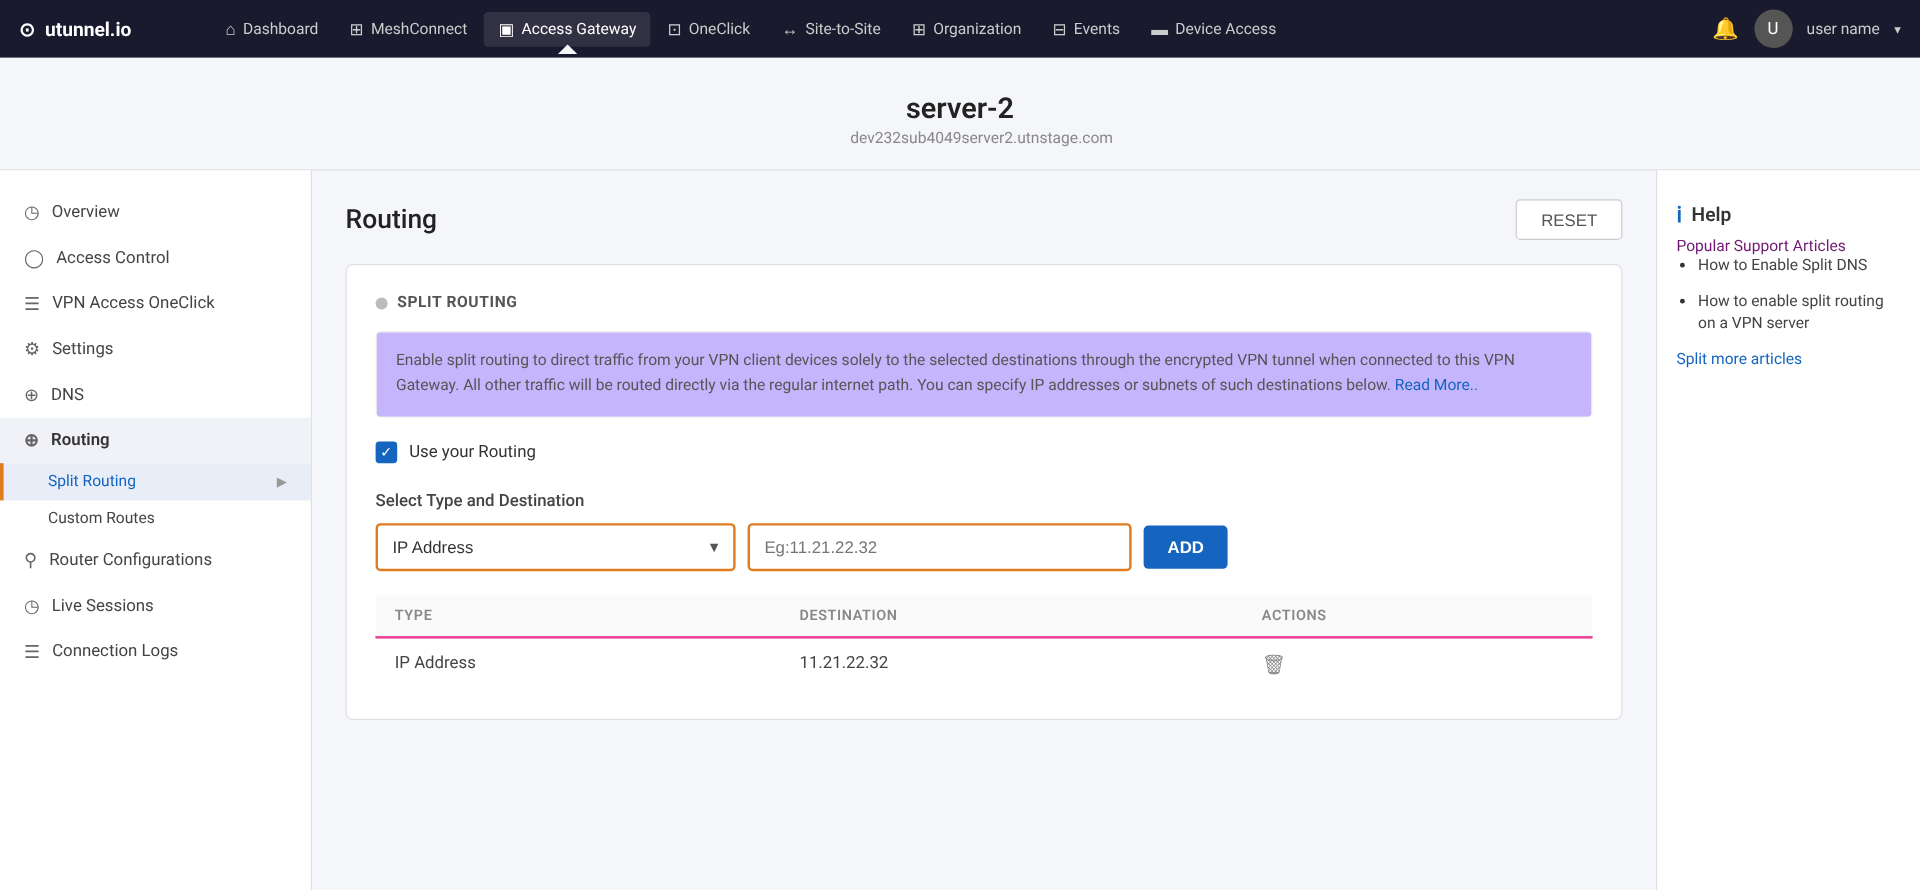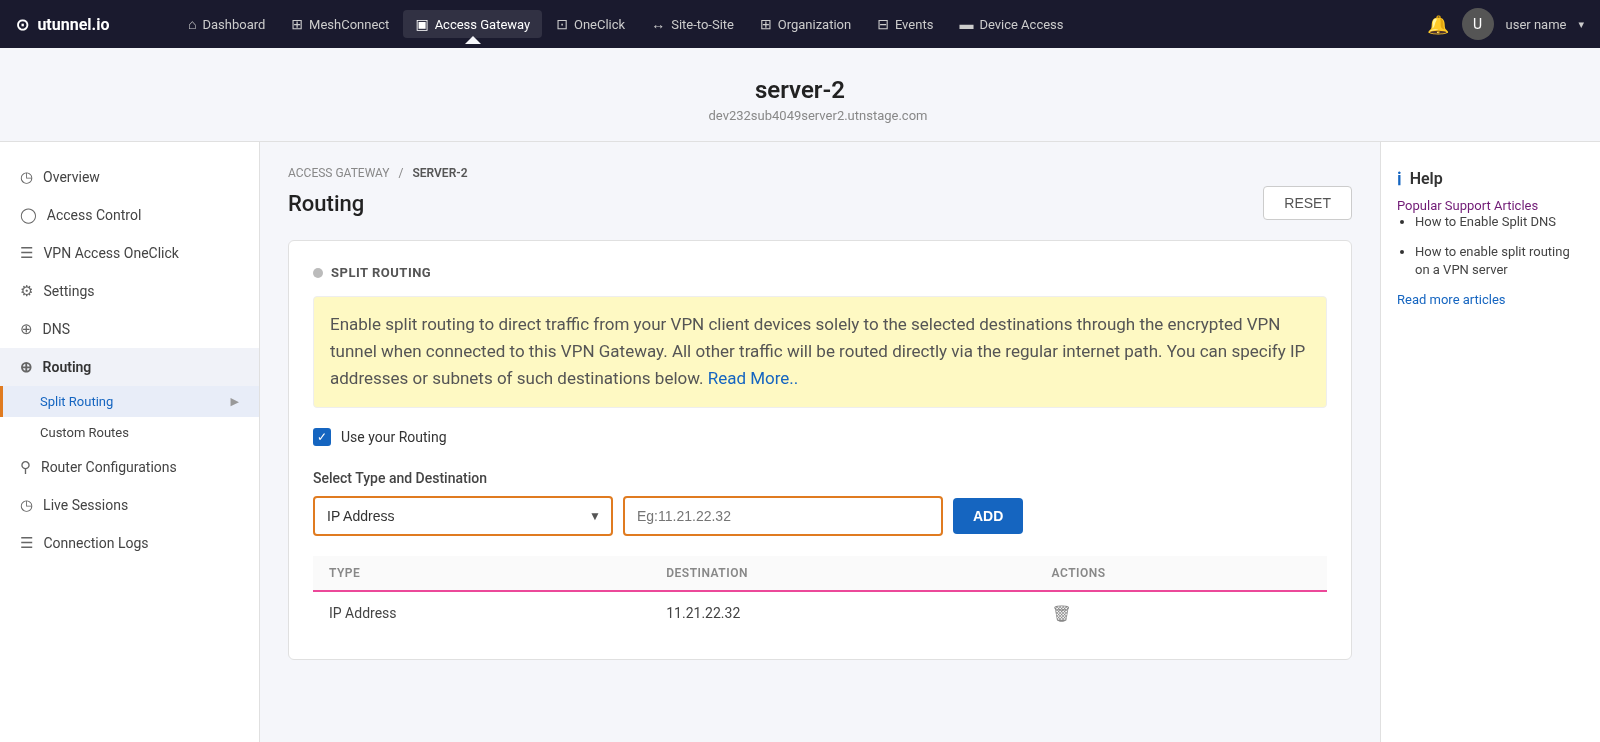--- a/index.html
+++ b/index.html
@@ -120,23 +120,23 @@
       text-transform: uppercase; letter-spacing: 0.5px;
       margin-bottom: 16px;
     }
     .section-dot {
       width: 10px; height: 10px; border-radius: 50%;
       background: #bbb; display: inline-block;
     }
 
     
     .info-box {
-      background: #fef9c3; border: 1px solid #eee;
+      background: #c4b5fd; border: 1px solid #eee;
       border-radius: 4px; padding: 14px 16px;
-      font-size: 17px; color: #555; line-height: 1.6;
+      font-size: 13px; color: #555; line-height: 1.6;
       margin-bottom: 20px;
     }
     .info-box a { color: #1565c0; text-decoration: none; }
 
     
     .checkbox-row {
       display: flex; align-items: center; gap: 10px;
       margin-bottom: 24px; font-size: 14px; color: #333;
     }
     .checkbox-styled {
@@ -322,25 +322,20 @@
       <span>Live Sessions</span>
     </div>
     <div class="sidebar-item">
       <span class="s-icon">☰</span>
       <span>Connection Logs</span>
     </div>
   </aside>
 
   <main class="content-area">
 
-    <div class="breadcrumb">
-      <a href="#">ACCESS GATEWAY</a>
-      <span class="sep">/</span>
-      <span class="current">SERVER-2</span>
-    </div>
 
     <div class="page-title-row">
       <h1 class="page-title">Routing</h1>
       <div class="action-buttons">
         <button class="btn-reset">RESET</button>
       </div>
     </div>
 
     <div class="card">
 
@@ -403,16 +398,16 @@
     </div>
     <div class="help-subtitle">Popular Support Articles</div>
     <ul class="help-articles">
       <li>
         <a href="#">How to Enable Split DNS</a>
       </li>
       <li>
         <a href="#">How to enable split routing on a VPN server</a>
       </li>
     </ul>
-    <a href="#" class="read-more">Read more articles</a>
+    <a href="#" class="read-more">Split more articles</a>
   </aside>
 
 </div>
 
 </body></html>

